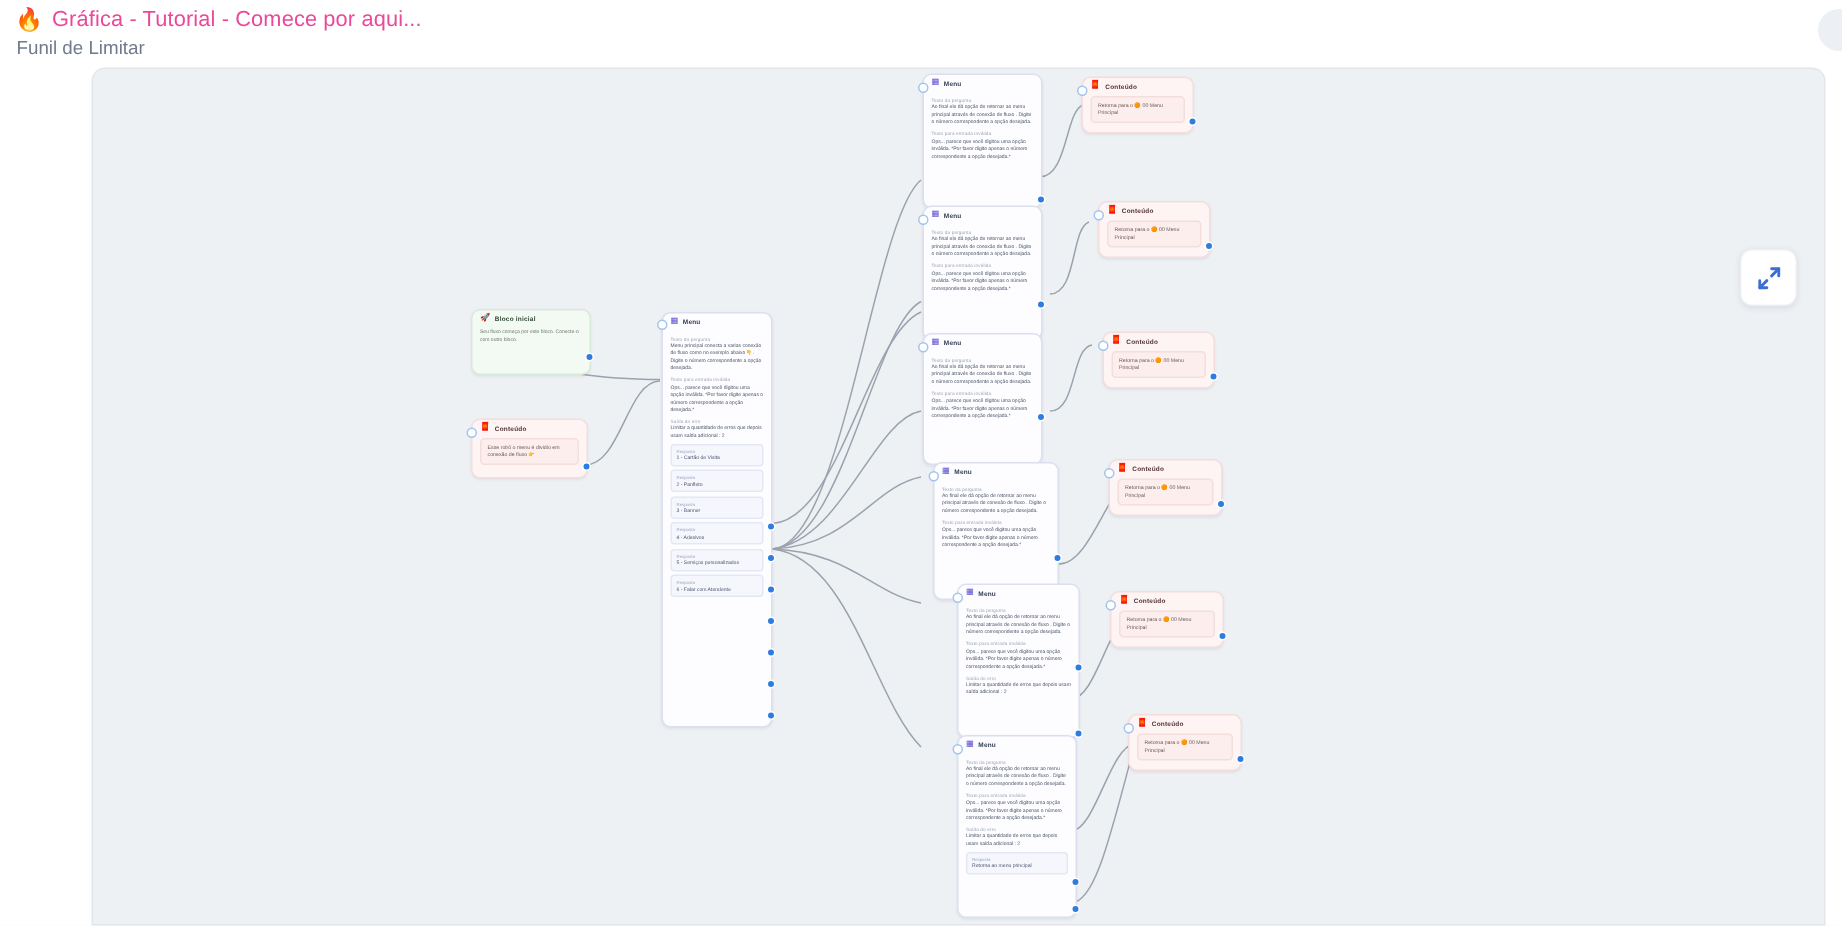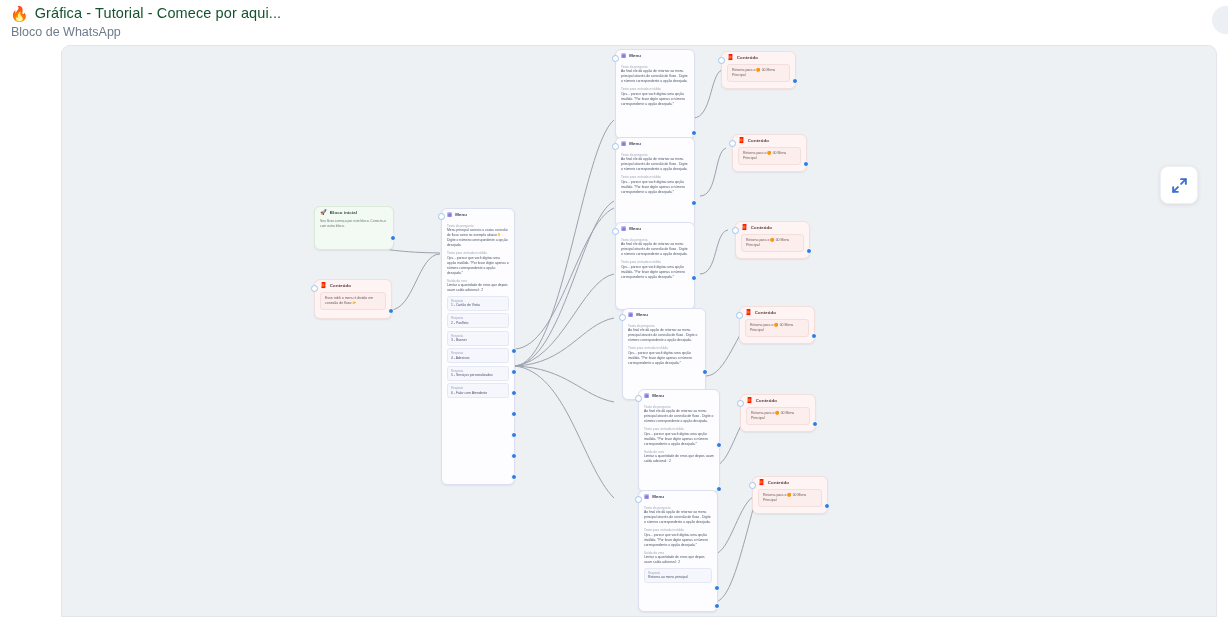--- a/index.html
+++ b/index.html
@@ -12,21 +12,21 @@
 
   
   .page-header {
     position: absolute; left: 0; top: 0;
     width: 1228px; height: 46px;
     padding: 5px 0 0 10px;
   }
   .title-row { display: flex; align-items: center; gap: 6px; }
   .title-emoji { font-size: 15px; line-height: 1; }
   .page-title {
-    font-size: 14.5px; color: #14532d; font-weight: 400;
+    font-size: 14.5px; color: #ec4899; font-weight: 400;
     letter-spacing: .1px; white-space: nowrap;
   }
   .page-subtitle {
     font-size: 12.5px; color: #6f7b8c; margin-top: 4px; padding-left: 1px;
   }
 
   
   .avatar-stub {
     position: absolute; right: -12px; top: 6px;
     width: 28px; height: 28px; border-radius: 50%;
@@ -121,21 +121,21 @@
   }
 </style>
 </head>
 <body>
 
 <div class="page-header">
   <div class="title-row">
     <span class="title-emoji">🔥</span>
     <span class="page-title">Gráfica - Tutorial - Comece por aqui...</span>
   </div>
-  <div class="page-subtitle">Bloco de WhatsApp</div>
+  <div class="page-subtitle">Funil de Limitar</div>
   <div class="avatar-stub"></div>
 </div>
 
 <div class="canvas">
   <div class="flow-layer">
 
     <svg class="edges" width="1156" height="572" viewBox="0 0 1156 572">
       <g fill="none" stroke="#9aa2ae" stroke-width="1">
 
         <path d="M328,264 C352,264 356,208 378,208"></path>

